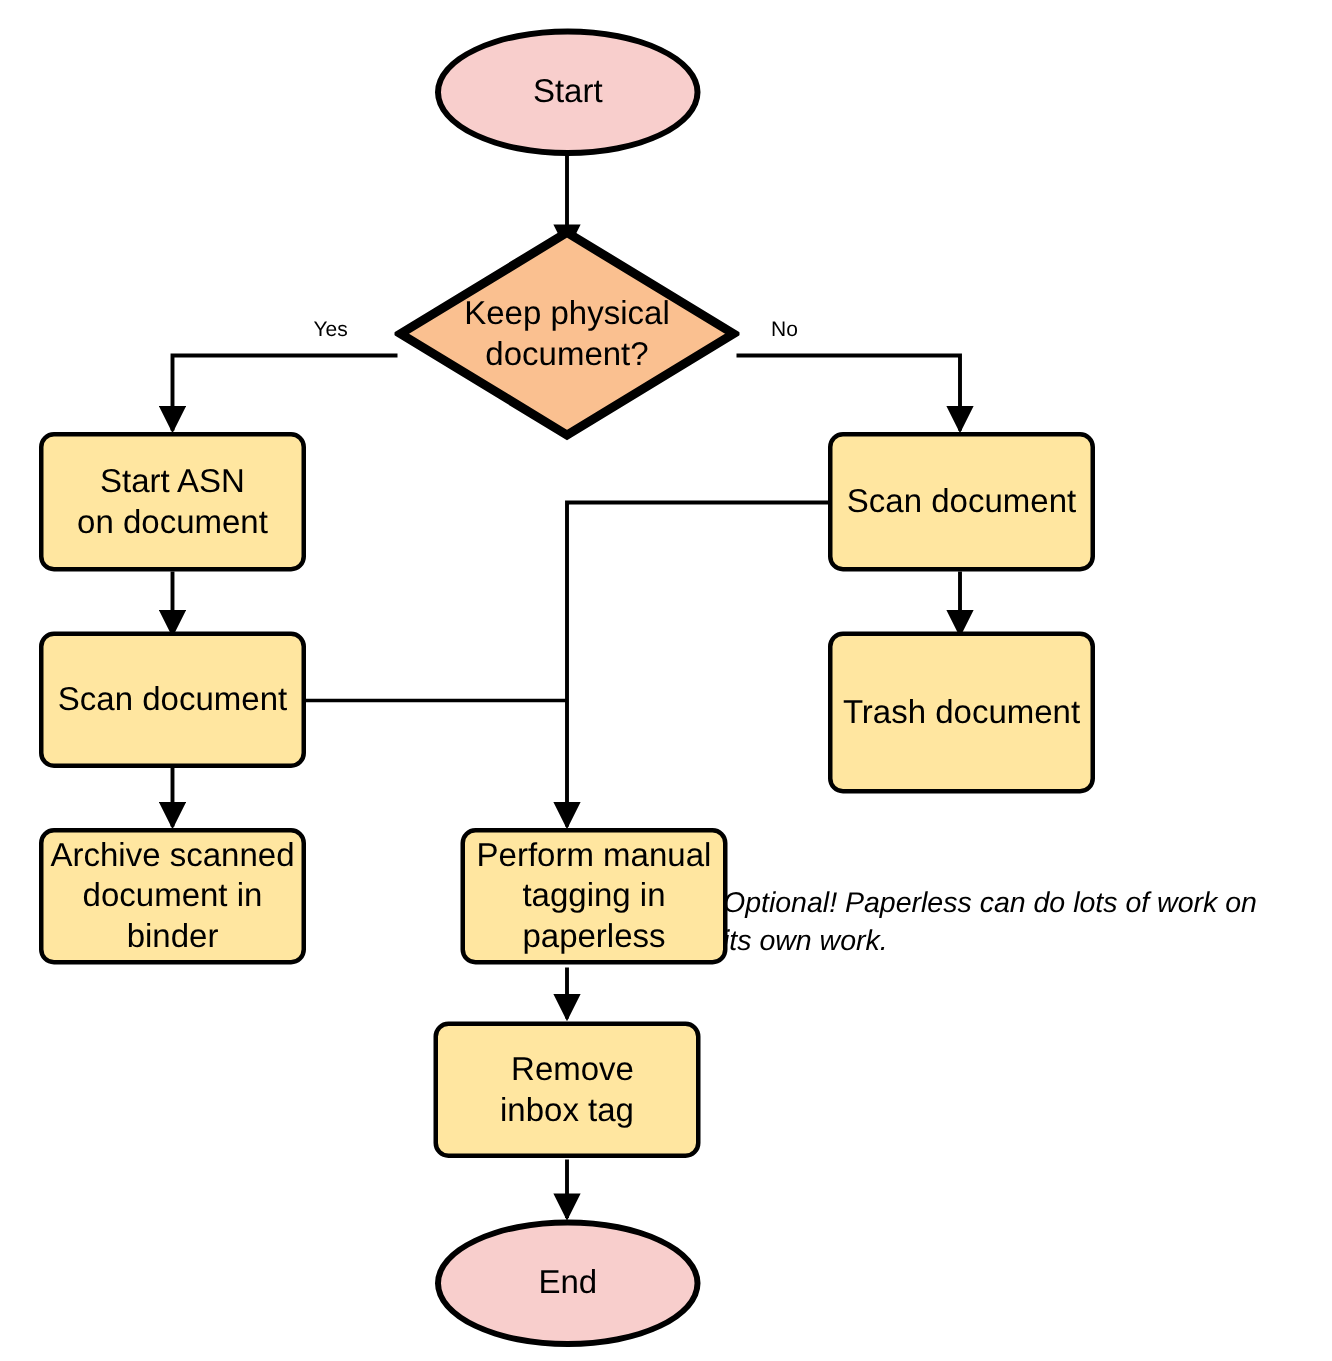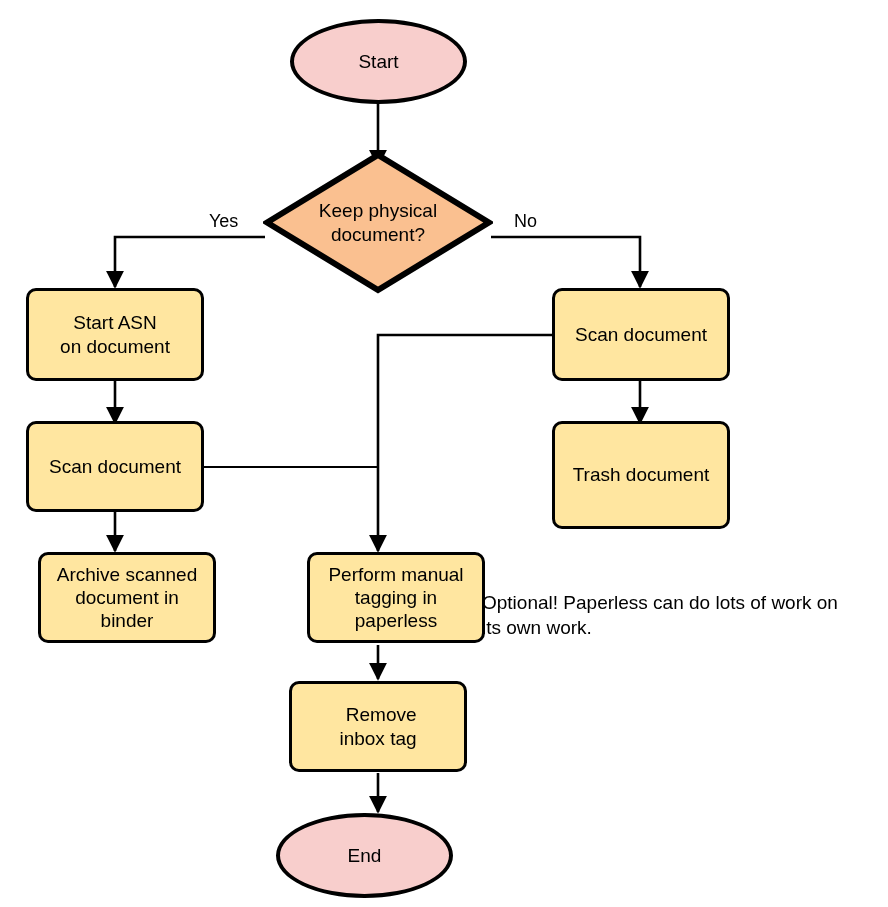--- a/index.html
+++ b/index.html
@@ -32,21 +32,21 @@
   
   .node {
     position: absolute;
     z-index: 2;
     box-sizing: border-box;
     display: flex;
     align-items: center;
     justify-content: center;
     text-align: center;
     color: #000000;
-    font-size: 19px;
+    font-size: 22px;
     line-height: 1.22;
     white-space: pre-line;
   }
   .node-process {
     background: #ffe6a0;
     border: 3px solid #000000;
     border-radius: 10px;
   }
   .node-terminal {
     background: #f8cecc;
@@ -67,29 +67,30 @@
     z-index: -1;
   }
   .decision-label {
     position: relative;
     z-index: 1;
   }
   
   .edge-label {
     position: absolute;
     z-index: 3;
-    font-size: 18px;
+    font-size: 14px;
     color: #000000;
     white-space: nowrap;
   }
   
   .annotation {
     position: absolute;
     z-index: 3;
     font-size: 19px;
+    font-style: italic;
     color: #000000;
     line-height: 1.33;
   }
 </style>
 </head>
 <body>
 
 <div id="flowchart-root">
 
   <svg id="edges-layer" viewBox="0 0 888 907" width="888" height="907" xmlns="http://www.w3.org/2000/svg">
@@ -137,21 +138,21 @@
 
   <div class="node node-process" style="left:26px; top:288px; width:178px; height:93px;">
     <span>Start ASN
 on document</span>
   </div>
 
   <div class="node node-process" style="left:26px; top:421px; width:178px; height:91px;">
     <span>Scan document</span>
   </div>
 
-  <div class="node node-process" style="left:38px; top:552px; width:178px; height:91px;">
+  <div class="node node-process" style="left:26px; top:552px; width:178px; height:91px;">
     <span>Archive scanned
 document in
 binder</span>
   </div>
 
   <div class="node node-process" style="left:552px; top:288px; width:178px; height:93px;">
     <span>Scan document</span>
   </div>
 
   <div class="node node-process" style="left:552px; top:421px; width:178px; height:108px;">
@@ -162,21 +163,21 @@
     <span>Perform manual
 tagging in
 paperless</span>
   </div>
 
   <div class="node node-process" style="left:289px; top:681px; width:178px; height:91px;text-align:right;">
     <span>Remove
 inbox tag</span>
   </div>
 
-  <div class="node node-terminal" style="left:276px; top:813px; width:177px; height:85px;text-align:center;">
+  <div class="node node-terminal" style="left:290px; top:813px; width:177px; height:85px;text-align:center;">
     <span>End</span>
   </div>
 
   <div class="annotation" style="left:482px; top:590px; width:400px;">
     <div>Optional! Paperless can do lots of work on</div>
     <div>its own work.</div>
   </div>
 
 </div>
 

